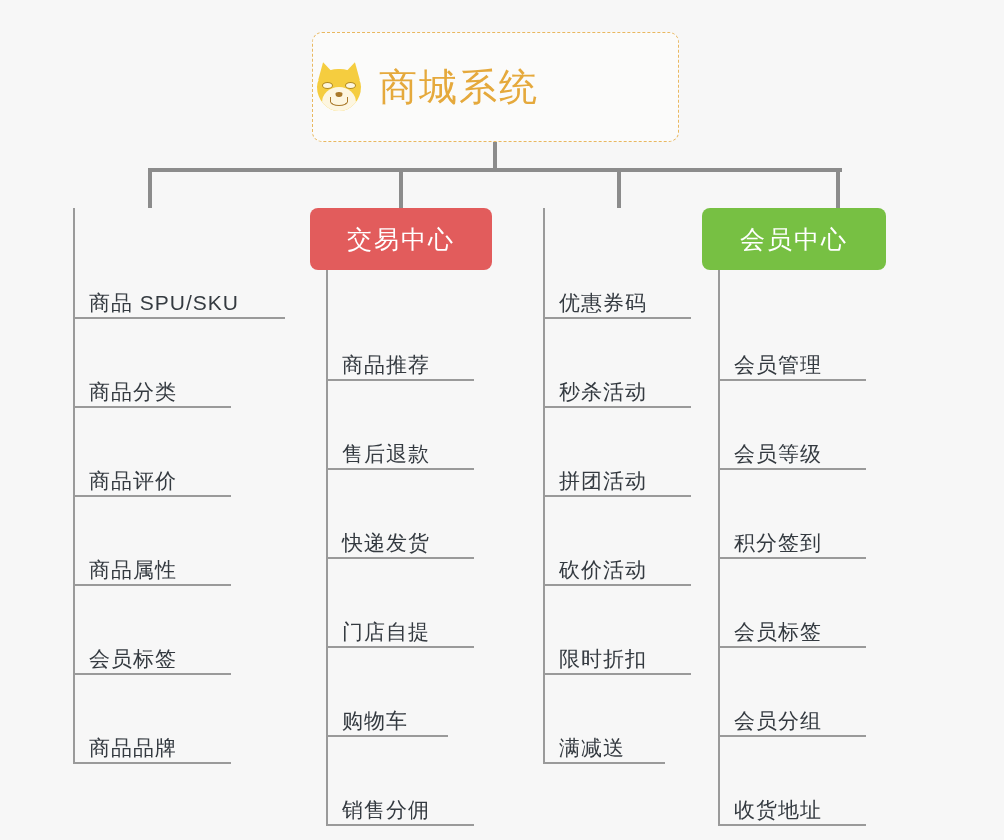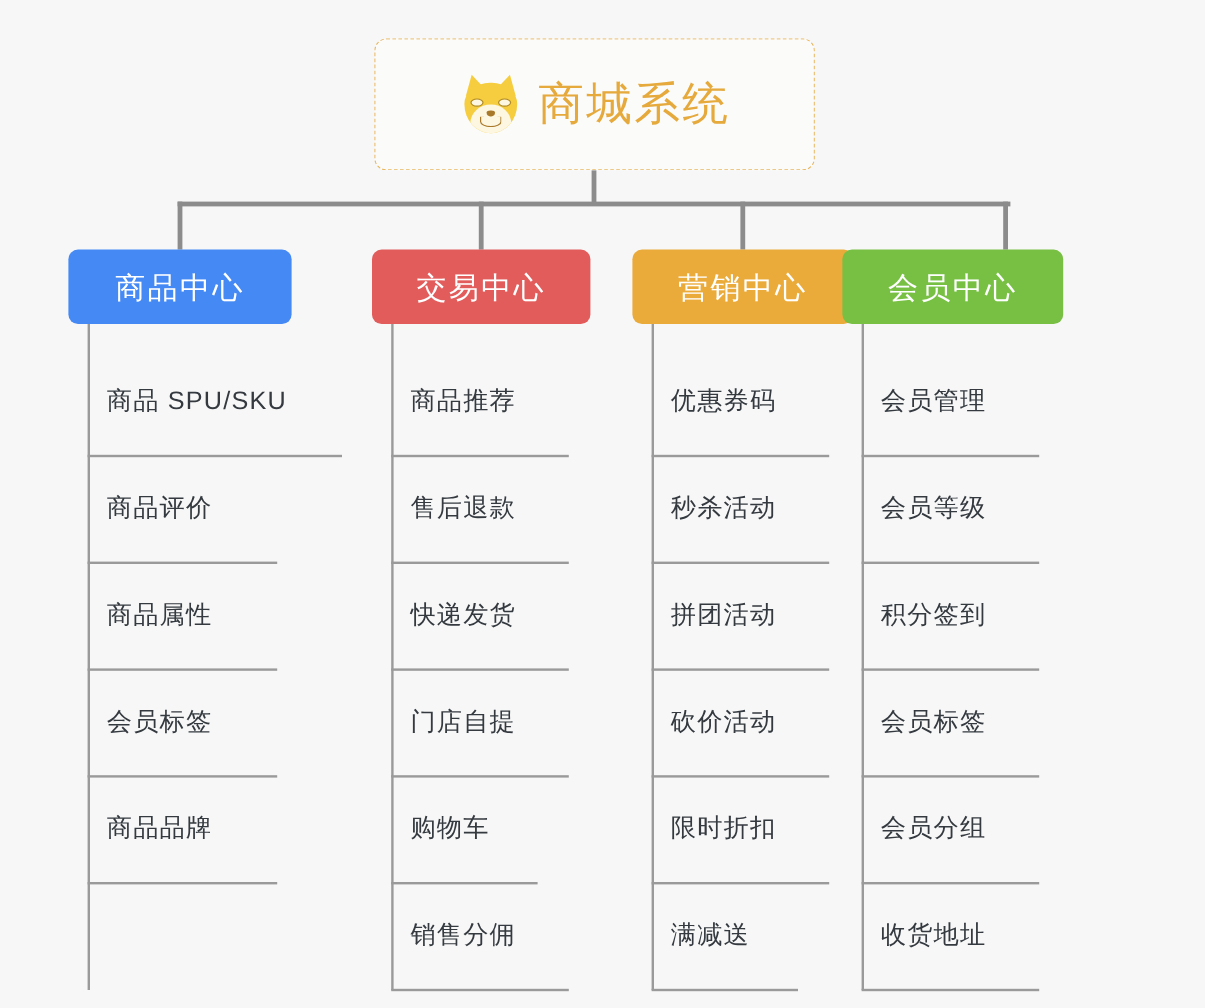--- a/index.html
+++ b/index.html
@@ -26,21 +26,20 @@
     position: absolute;
     left: 312px;
     top: 32px;
     width: 367px;
     height: 110px;
     background: #fbfbfa;
     border: 1px dashed #e9b860;
     border-radius: 10px;
     display: flex;
     align-items: center;
-    justify-content: center;
     box-sizing: border-box;
   }
   .root-inner {
     display: flex;
     align-items: center;
     gap: 14px;
   }
   .root-title {
     font-size: 38px;
     color: #e5a93c;
@@ -173,21 +172,21 @@
     position: absolute;
     left: 16px;
     top: 0;
     width: 2px;
     background: #9a9a9a;
   }
   .leaf {
     position: relative;
     height: 89px;
     display: flex;
-    align-items: center;
+    align-items: flex-end;
     padding-left: 32px;
     box-sizing: border-box;
   }
   .leaf-label {
     font-size: 21px;
     color: #343a40;
     letter-spacing: 1px;
     white-space: nowrap;
     line-height: 1.25;
     padding-bottom: 3px;
@@ -227,28 +226,29 @@
 
   <div id="drops">
       <div class="conn conn-drop" style="left: 148px; background: rgb(140, 140, 140);"></div>
       <div class="conn conn-drop" style="left: 399px; background: rgb(140, 140, 140);"></div>
       <div class="conn conn-drop" style="left: 617px; background: rgb(140, 140, 140);"></div>
       <div class="conn conn-drop" style="left: 836px; background: rgb(140, 140, 140);"></div>
     </div>
 
   <div id="columns">
       <div class="column" style="left: 57px; width: 186px;">
-        <div class="cat-box" style="background: rgb(69, 137, 245);">
-          <span>商品中心</span>
-        </div>
         <div class="leaves">
           <div class="trunk" style="height: 555px;"></div>
           <div class="leaf">
             <span class="leaf-label">商品 SPU/SKU</span>
             <div class="leaf-rule" style="width: 212px;"></div>
+          </div>
+          <div class="leaf">
+            <span class="leaf-label">商品分类</span>
+            <div class="leaf-rule" style="width: 158px;"></div>
           </div>
           <div class="leaf">
             <span class="leaf-label">商品评价</span>
             <div class="leaf-rule" style="width: 158px;"></div>
           </div>
           <div class="leaf">
             <span class="leaf-label">商品属性</span>
             <div class="leaf-rule" style="width: 158px;"></div>
           </div>
           <div class="leaf">
@@ -287,23 +287,20 @@
             <span class="leaf-label">购物车</span>
             <div class="leaf-rule" style="width: 122px;"></div>
           </div>
           <div class="leaf">
             <span class="leaf-label">销售分佣</span>
             <div class="leaf-rule" style="width: 148px;"></div>
           </div>
         </div>
       </div>
       <div class="column" style="left: 527px; width: 184px;">
-        <div class="cat-box" style="background: rgb(234, 171, 58);">
-          <span>营销中心</span>
-        </div>
         <div class="leaves">
           <div class="trunk" style="height: 555px;"></div>
           <div class="leaf">
             <span class="leaf-label">优惠券码</span>
             <div class="leaf-rule" style="width: 148px;"></div>
           </div>
           <div class="leaf">
             <span class="leaf-label">秒杀活动</span>
             <div class="leaf-rule" style="width: 148px;"></div>
           </div>

